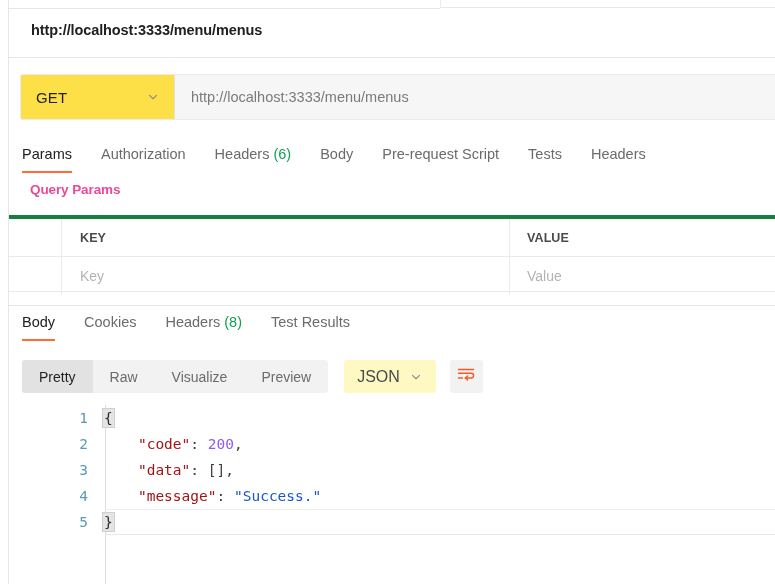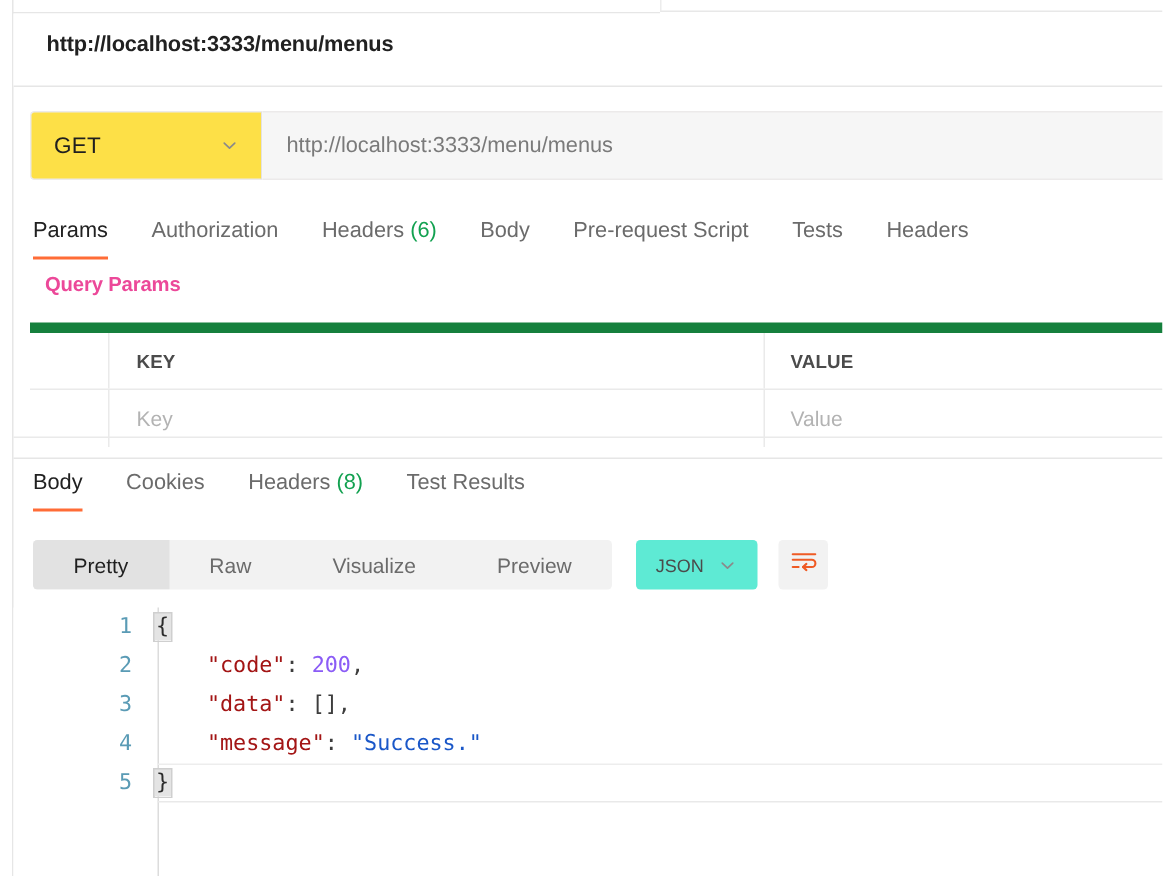--- a/index.html
+++ b/index.html
@@ -106,22 +106,22 @@
 
   
   .qp-label {
     position: absolute; left: 30px; top: 182px;
     font-size: 13.5px; font-weight: bold; color: #ec4899;
     letter-spacing: -0.1px;
   }
 
   
   .params-table {
-    position: absolute; left: 20px; top: 215px; right: 0;
-    border-top: 7px solid #15803d;
+    position: absolute; left: 9px; top: 215px; right: 0;
+    border-top: 4px solid #15803d;
   }
   .ptr { display: flex; height: 38px; border-bottom: 1px solid #eaeaea; }
   .ptr.hdr { height: 38px; }
   .pcell-check { width: 53px; border-right: 1px solid #eaeaea; }
   .pcell-key   { flex: 1; border-right: 1px solid #eaeaea;
                  display: flex; align-items: center; padding-left: 18px; }
   .pcell-val   { width: 265px; display: flex; align-items: center; padding-left: 17px; }
   .hdr .pcell-key, .hdr .pcell-val {
     font-size: 12.5px; font-weight: bold; color: #4b4b4b; letter-spacing: 0.1px;
   }
@@ -149,31 +149,31 @@
   .res-toolbar {
     position: absolute; left: 22px; top: 360px;
     display: flex; align-items: center;
   }
   .seg-group {
     display: flex; height: 33px;
     background: #f2f2f2; border-radius: 3px; overflow: hidden;
   }
   .seg {
     display: flex; align-items: center; justify-content: center;
-    padding: 0 27px; height: 33px;
+    padding: 0 17px; height: 33px;
     font-size: 14px; color: #6b6b6b; cursor: pointer;
     white-space: nowrap;
   }
   .seg.active { background: #e2e2e2; color: #1f1f1f; }
   .fmt-select {
     margin-left: 16px;
     display: flex; align-items: center; gap: 9px;
     height: 33px; padding: 0 13px;
-    background: #5eead4; border-radius: 3px;
-    font-size: 12px; color: #4b4b4b; cursor: pointer;
+    background: #fef9c3; border-radius: 3px;
+    font-size: 16px; color: #4b4b4b; cursor: pointer;
     font-weight: 500;
   }
   .wrap-btn {
     margin-left: 14px;
     width: 33px; height: 33px;
     background: #f2f2f2; border-radius: 3px;
     display: flex; align-items: center; justify-content: center;
     cursor: pointer;
   }
 

